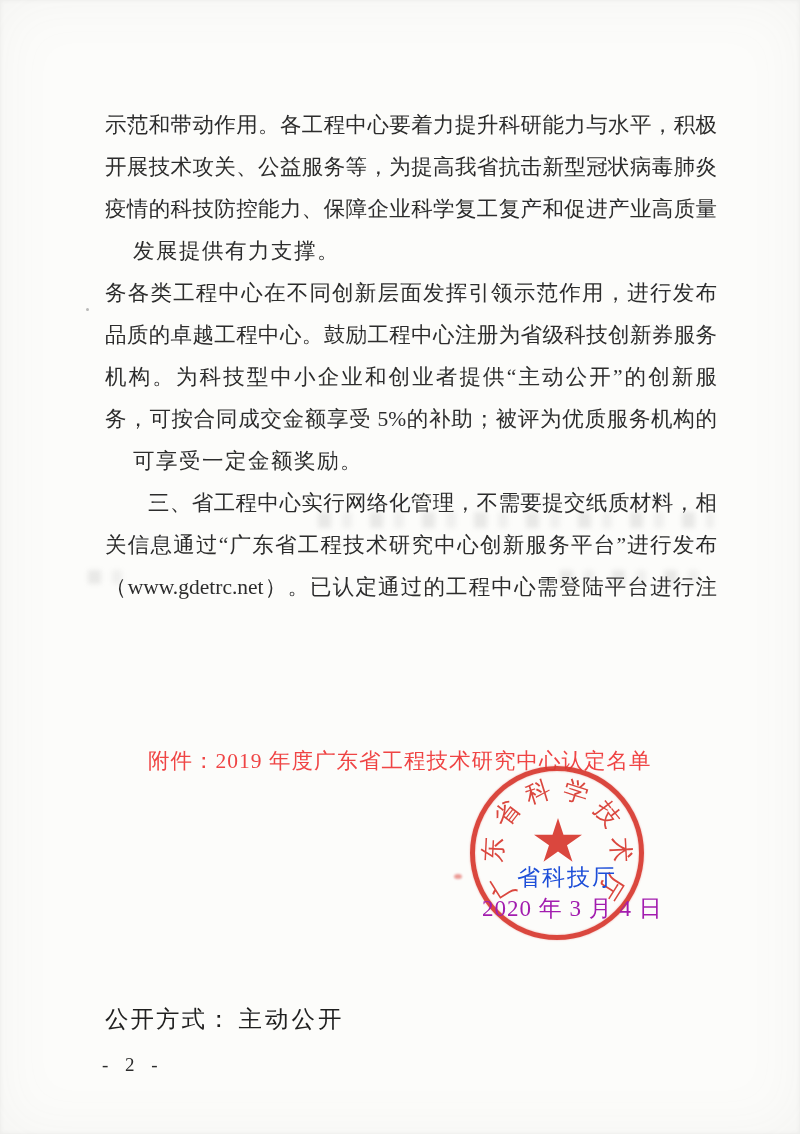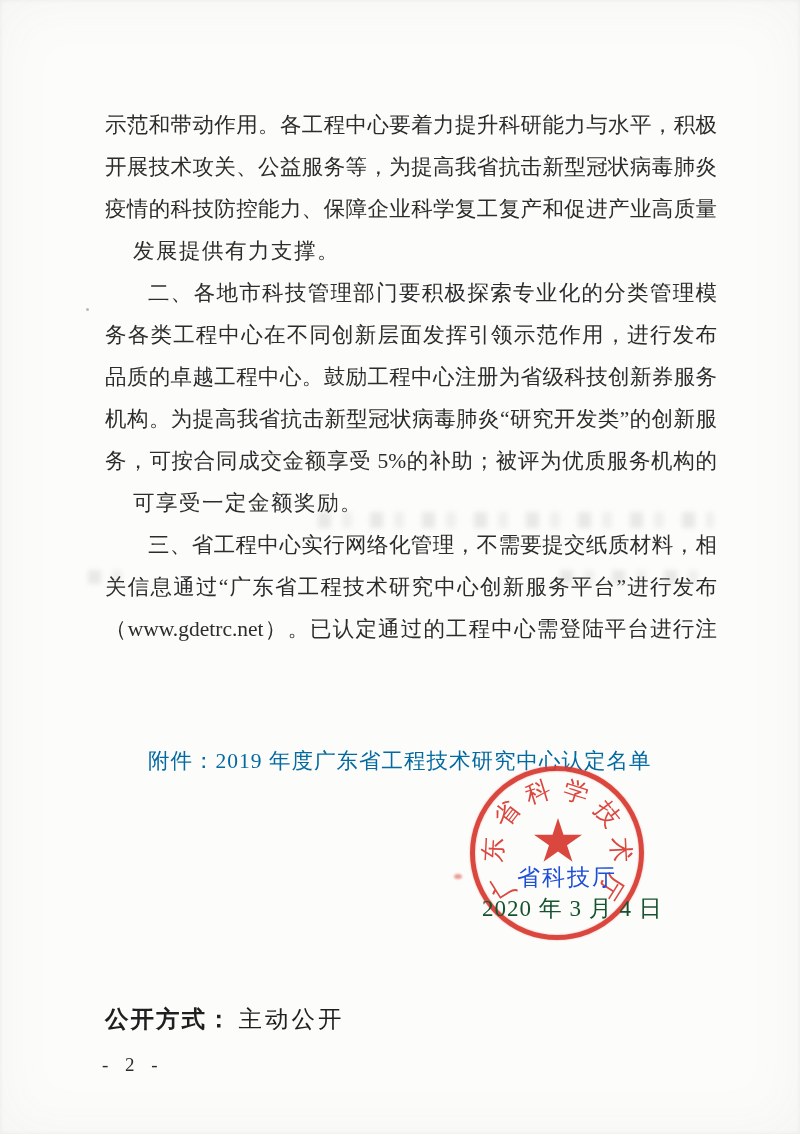--- a/index.html
+++ b/index.html
@@ -11,73 +11,72 @@
   
   .body-text{position:absolute;left:105px;top:104px;width:612px;
              font-size:21.5px;color:#2c2c2c;}
   .line{height:42px;line-height:42px;white-space:nowrap;}
   .line.j{white-space:normal;text-align:justify;text-align-last:justify;
           -moz-text-align-last:justify;text-justify:inter-character;}
   .line.ind{text-indent:2em;}
   .line.plain{letter-spacing:1.5px;margin-left:28px;}
   
   .attachment{position:absolute;left:105px;top:740px;width:640px;height:42px;
-              line-height:42px;font-size:21.5px;color:#0369a1;text-indent:2em;
+              line-height:42px;font-size:21.5px;color:#ef4444;text-indent:2em;
               letter-spacing:1px;}
   
   .ghost{position:absolute;filter:blur(2.5px);opacity:.55;pointer-events:none;
          background:repeating-linear-gradient(90deg,
             rgba(135,135,135,.30) 0 13px, rgba(135,135,135,0) 13px 24px,
             rgba(150,150,150,.22) 24px 34px, rgba(150,150,150,0) 34px 52px);}
   .ghost-a{left:318px;top:512px;width:396px;height:16px;}
   .ghost-b{left:88px;top:570px;width:46px;height:14px;}
   .ghost-c{left:560px;top:570px;width:150px;height:14px;}
   .speck{position:absolute;background:rgba(120,120,120,.5);border-radius:50%;}
   
   .signature{position:absolute;left:517px;top:862px;font-size:23px;color:#1d4ed8;
              letter-spacing:2px;}
-  .doc-date{position:absolute;left:482px;top:893px;font-size:23px;color:#14532d;
+  .doc-date{position:absolute;left:482px;top:893px;font-size:23px;color:#a21caf;
             letter-spacing:1px;}
   
   .seal{position:absolute;left:470px;top:766px;width:174px;height:174px;opacity:.92;}
   .seal-ring{position:absolute;left:0;top:0;width:164px;height:164px;
              border:5px solid #d8382f;border-radius:50%;
              box-shadow:0 0 2px rgba(216,56,47,.45), inset 0 0 2px rgba(216,56,47,.45);}
   .seal-star{position:absolute;left:63px;top:52px;width:50px;height:48px;background:#da3b2c;
              clip-path:polygon(50% 0%,61% 35%,98% 35%,68% 57%,79% 91%,50% 70%,21% 91%,32% 57%,2% 35%,39% 35%);
              filter:blur(.4px);}
   .seal-arc{position:absolute;left:0;top:0;width:174px;height:174px;}
   .arcch{position:absolute;left:87px;top:87px;font-size:25px;color:#d8382f;
          font-family:"Liberation Serif","DejaVu Serif",serif;}
   .seal-speck{position:absolute;left:-16px;top:108px;width:8px;height:5px;
               background:rgba(216,56,47,.55);border-radius:50%;filter:blur(1px);}
   
   .disclosure{position:absolute;left:105px;top:1002px;height:34px;line-height:34px;
               font-size:23.5px;color:#1f1f1f;}
   .disclosure .lbl{font-family:"Liberation Sans","DejaVu Sans",sans-serif;
-                   font-weight:bold;letter-spacing:2px;}
+                   font-weight:normal;letter-spacing:2px;}
   .disclosure .val{font-family:Liberation Mono, monospace;
                    letter-spacing:3px;margin-left:6px;}
   .page-number{position:absolute;left:102px;top:1054px;font-size:19px;color:#2c2c2c;
                letter-spacing:6px;}
 </style>
 </head>
 <body>
 
 <div class="page">
 
   <div class="body-text" style="color: rgb(44, 44, 44);">
       <div class="line j">示范和带动作用。各工程中心要着力提升科研能力与水平，积极</div>
       <div class="line j">开展技术攻关、公益服务等，为提高我省抗击新型冠状病毒肺炎</div>
       <div class="line j">疫情的科技防控能力、保障企业科学复工复产和促进产业高质量</div>
       <div class="line plain">发展提供有力支撑。</div>
-      <div class="line j ind">二、各地市科技管理部门要积极探索专业化的分类管理模</div>
       <div class="line j">务各类工程中心在不同创新层面发挥引领示范作用，进行发布</div>
       <div class="line j">品质的卓越工程中心。鼓励工程中心注册为省级科技创新券服务</div>
-      <div class="line j">机构。为提高我省抗击新型冠状病毒肺炎“研究开发类”的创新服</div>
+      <div class="line j">机构。为科技型中小企业和创业者提供“主动公开”的创新服</div>
       <div class="line j">务，可按合同成交金额享受 5%的补助；被评为优质服务机构的</div>
       <div class="line plain">可享受一定金额奖励。</div>
       <div class="line j ind">三、省工程中心实行网络化管理，不需要提交纸质材料，相</div>
       <div class="line j">关信息通过“广东省工程技术研究中心创新服务平台”进行发布</div>
       <div class="line j">（www.gdetrc.net）。已认定通过的工程中心需登陆平台进行注</div>
     </div>
 
   <div class="ghost ghost-a"></div>
   <div class="ghost ghost-b"></div>
   <div class="ghost ghost-c"></div>

